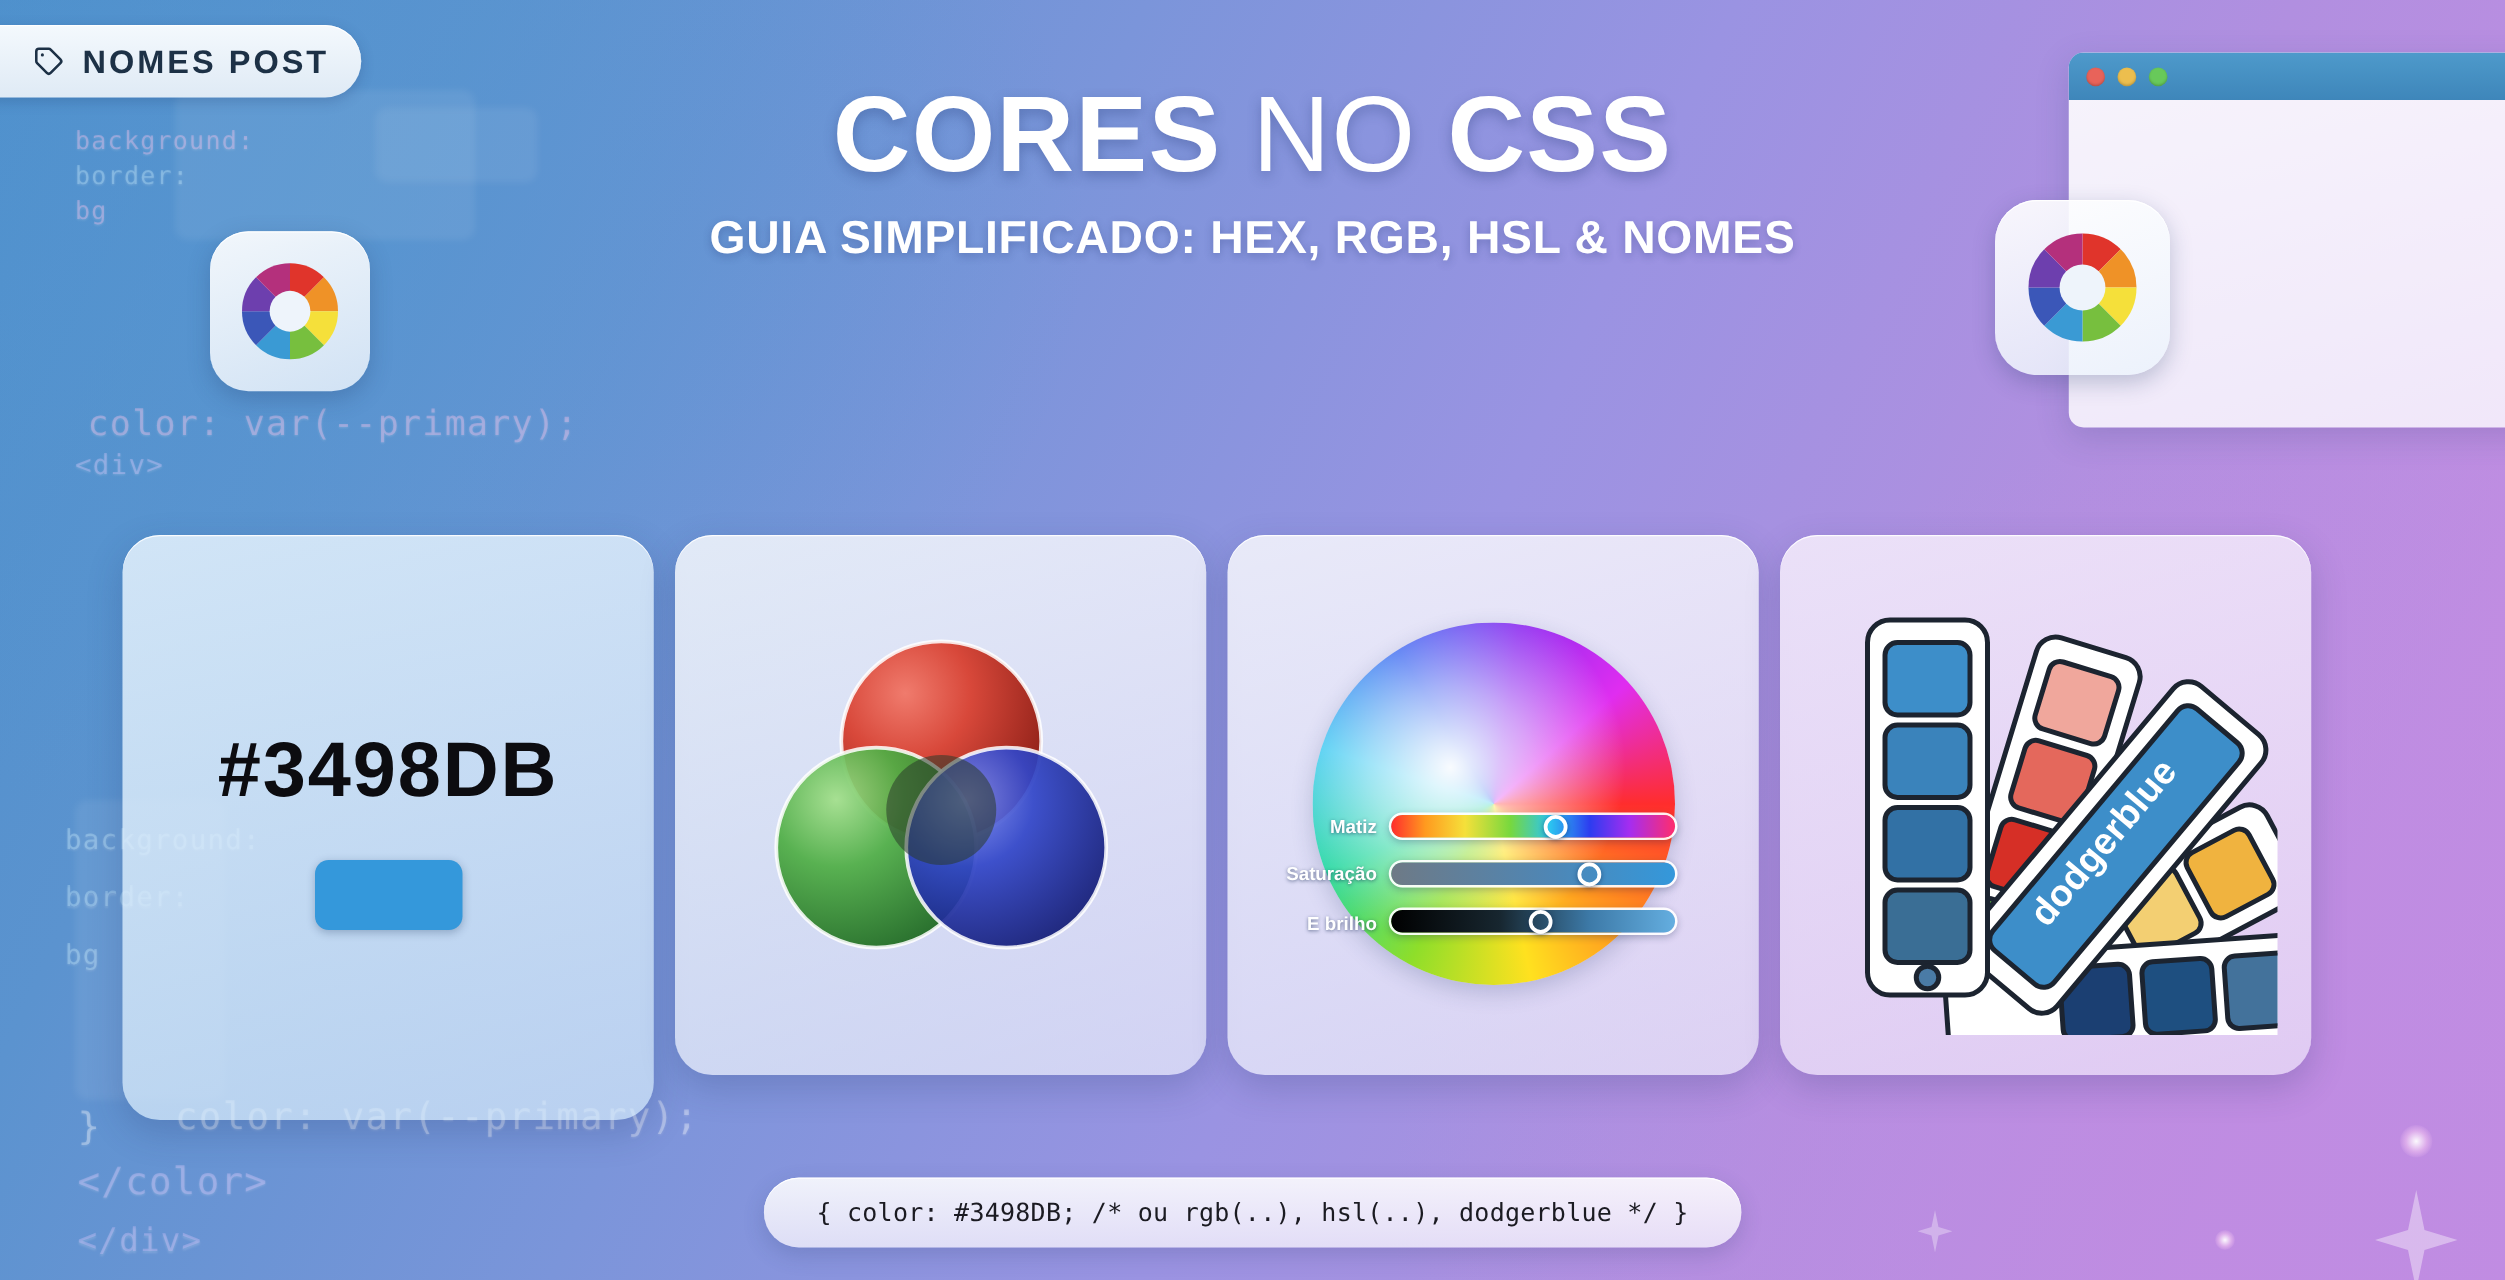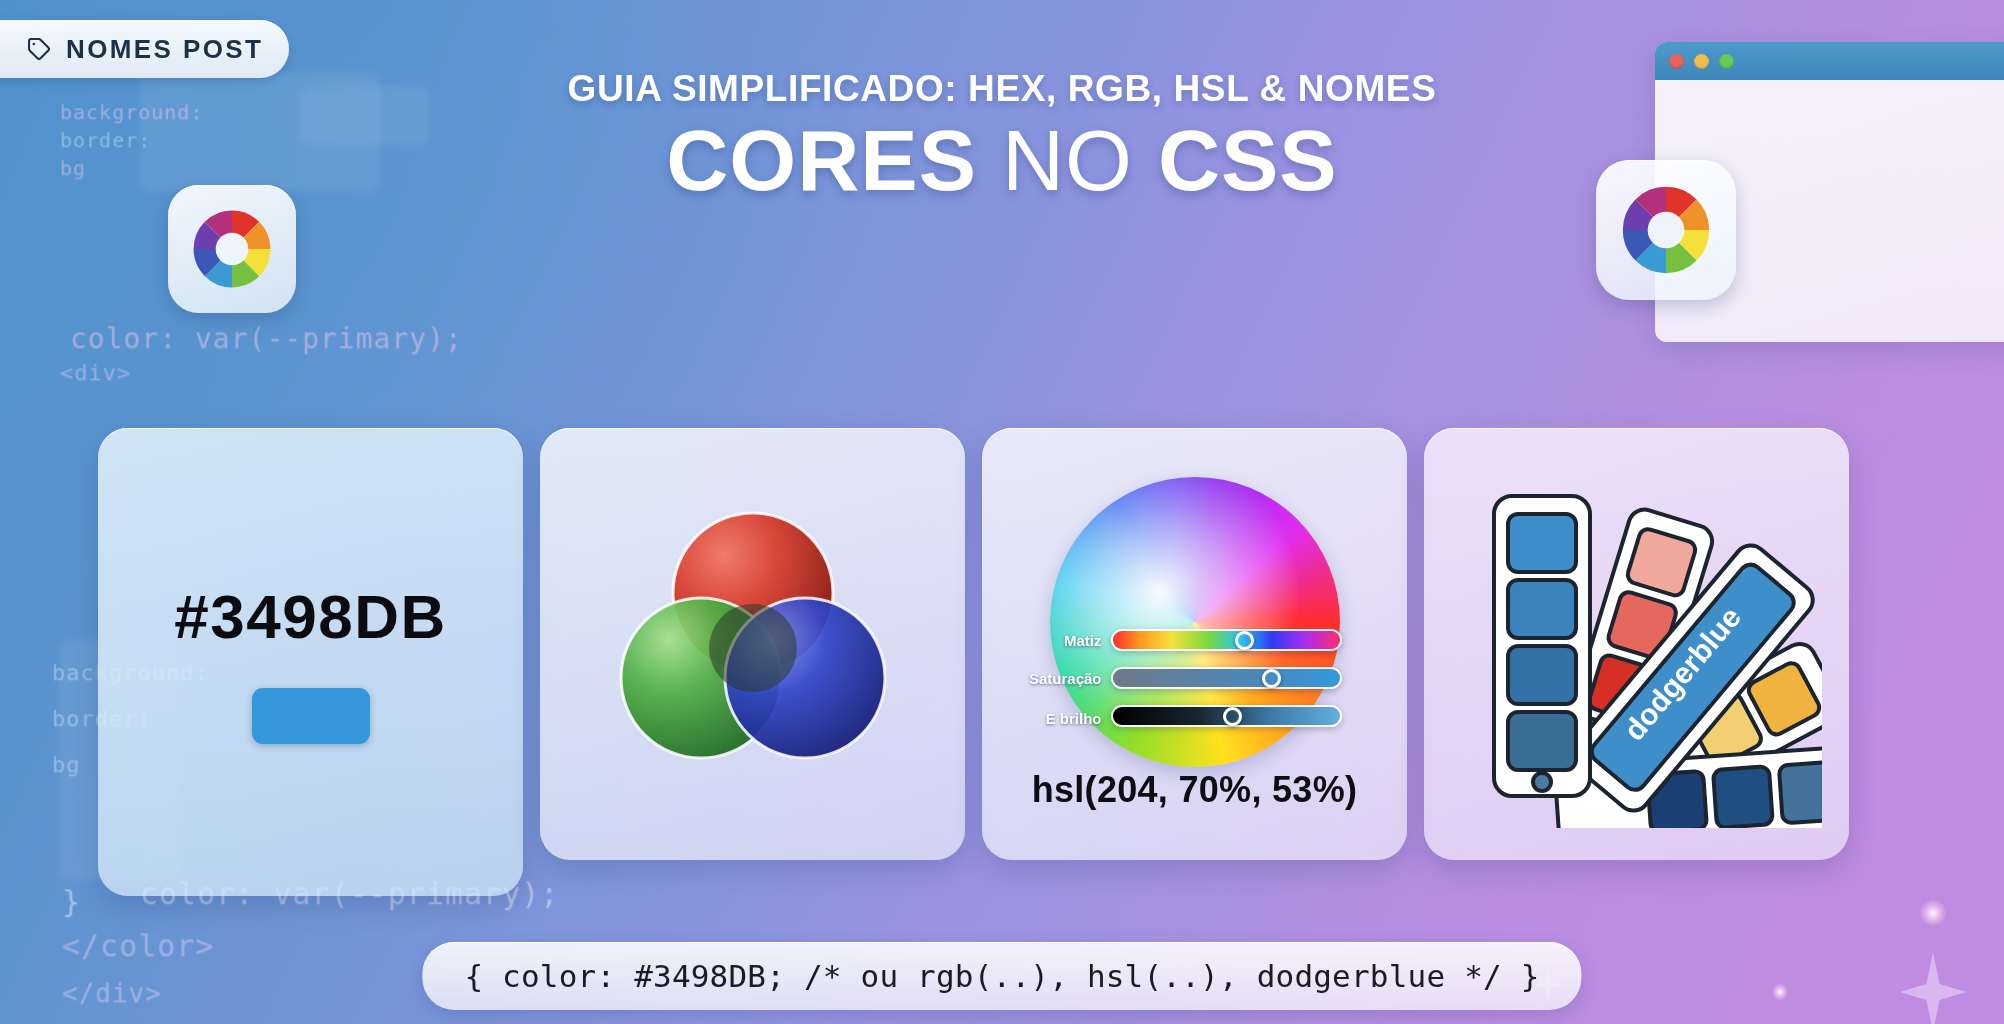--- a/index.html
+++ b/index.html
@@ -252,21 +252,21 @@
   #code-bar {
     position: absolute;
     left: 50%;
     transform: translateX(-50%);
     top: 942px;
     padding: 16px 42px;
     border-radius: 32px;
     background: linear-gradient(180deg, rgba(255,255,255,.88) 0%, rgba(243,240,252,.80) 100%);
     box-shadow: 0 6px 18px rgba(40,60,110,.20), inset 0 1px 0 rgba(255,255,255,.95);
     font-family: "DejaVu Sans Mono", monospace;
-    font-size: 31px;
+    font-size: 20px;
     color: #1b1b22;
     white-space: nowrap;
     letter-spacing: .2px;
   }
 </style>
 </head>
 <body>
 
 <div id="canvas">
 
@@ -335,26 +335,26 @@
 
   <div id="blog-badge">
     <svg class="tag-ico" viewBox="0 0 24 24" fill="none" stroke="#1d3146" stroke-width="1.9" stroke-linecap="round" stroke-linejoin="round">
       <path d="M20.6 13.4 13.4 20.6a2 2 0 0 1-2.8 0l-7.2-7.2A2 2 0 0 1 2.8 12V4.8A2 2 0 0 1 4.8 2.8H12a2 2 0 0 1 1.4.6l7.2 7.2a2 2 0 0 1 0 2.8z"></path>
       <circle cx="7.3" cy="7.3" r="1.15" fill="#1d3146" stroke="none"></circle>
     </svg>
     <span class="label">NOMES POST</span>
   </div>
 
   <div id="headline">
-    <div id="subtitle">GUIA SIMPLIFICADO: HEX, RGB, HSL &amp; NOMES</div>
     <div id="title-line2">
       <span class="b">CORES</span>
       <span class="l">NO</span>
       <span class="b">CSS</span>
     </div>
+    <div id="subtitle">GUIA SIMPLIFICADO: HEX, RGB, HSL &amp; NOMES</div>
   </div>
 
   <div id="cards">
 
     <div class="card" id="card-hex">
       <div id="hex-value">#3498DB</div>
       <div id="hex-swatch" style="background:#3498DB;"></div>
     </div>
 
     <div class="card" id="card-rgb">
@@ -405,21 +405,20 @@
         </div>
 
         <div class="slider-row" style="top:228px;align-items:flex-end;">
           <span class="s-label">E brilho</span>
           <span class="s-track">
             <span class="fillbg" style="background:linear-gradient(90deg,#000000 0%,#17262f 38%,#3d7aa8 70%,#64aee0 100%);"></span>
             <span class="s-knob" style="left:53%;"></span>
           </span>
         </div>
       </div>
-      <div class="card-label">hsl(204, 70%, 53%)</div>
     </div>
 
     <div class="card" id="card-named">
       <svg id="fan-art" viewBox="0 0 370 368">
         <g stroke="#1c2430" stroke-width="4" stroke-linejoin="round">
 
           <g transform="rotate(17 120 330)">
             <rect x="96" y="40" width="86" height="292" rx="16" fill="#ffffff"></rect>
             <rect x="110" y="58" width="58" height="56" rx="9" fill="#f0a79c"></rect>
             <rect x="110" y="124" width="58" height="56" rx="9" fill="#e4685c"></rect>

